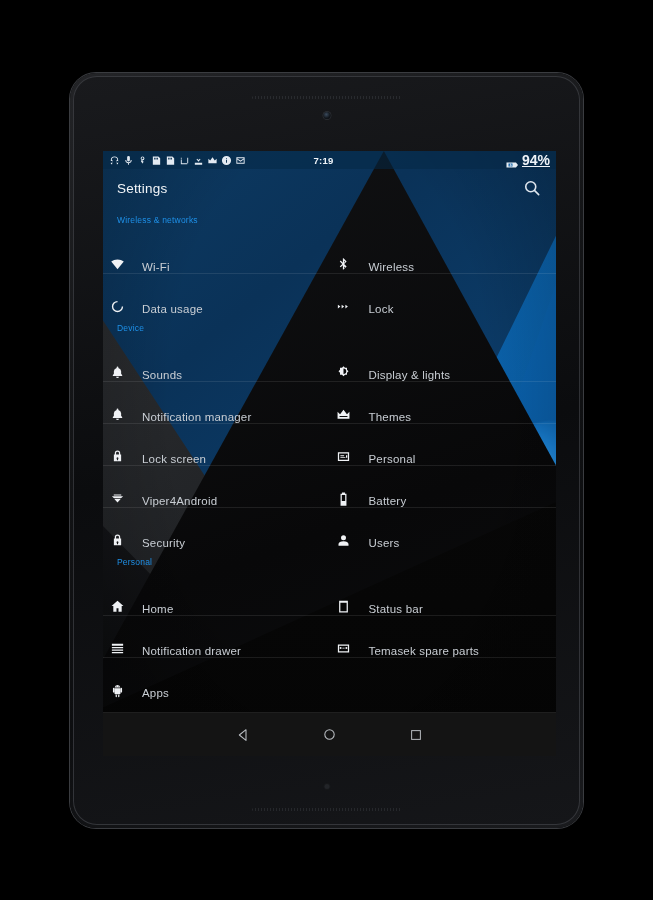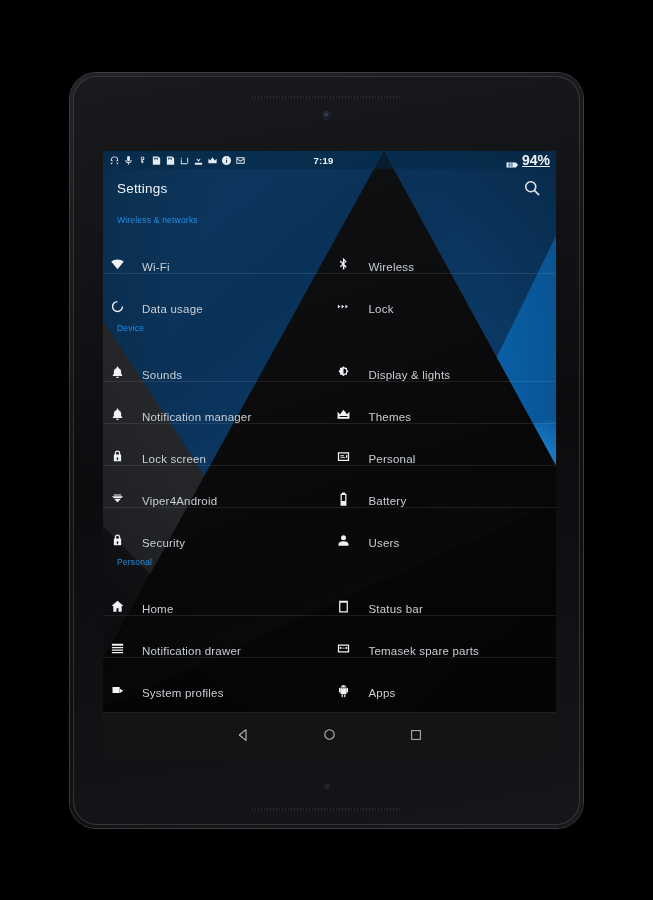--- a/index.html
+++ b/index.html
@@ -426,28 +426,20 @@
                     <path d="M3 5.5h18v13H3v-13zm2 2v9h14v-9H5zm2.4 2.2a1.6 1.6 0 110 3.2 1.6 1.6 0 010-3.2zm9.2 0a1.6 1.6 0 110 3.2 1.6 1.6 0 010-3.2zm-6.4 1h3.6v1.4h-3.6v-1.4z"></path>
                   </svg>
                 </span>
                 <span class="lbl">Temasek spare parts</span>
               </div>
             </div>
             <div class="row bordered">
               <div class="cell">
                 <span class="ic">
                   <svg viewBox="0 0 24 24">
-                    <path d="M4 6.5h11.5v9.5H4V6.5zm2.4 2.2a1.3 1.3 0 110 2.6 1.3 1.3 0 010-2.6zm6.6 0a1.3 1.3 0 110 2.6 1.3 1.3 0 010-2.6zm-6.4 4h6.4v1.4H6.6v-1.4zM16 9l5 3.5-5 3.5V9z"></path>
-                  </svg>
-                </span>
-                <span class="lbl">System profiles</span>
-              </div>
-              <div class="cell">
-                <span class="ic">
-                  <svg viewBox="0 0 24 24">
                     <path d="M7.2 8.2h9.6v8.5a1.3 1.3 0 01-1.3 1.3h-7a1.3 1.3 0 01-1.3-1.3V8.2zM9 18.6h2v3.1a1 1 0 01-2 0v-3.1zm4 0h2v3.1a1 1 0 01-2 0v-3.1zM4.7 8.6a1.1 1.1 0 012.2 0v5.6a1.1 1.1 0 01-2.2 0V8.6zm12.4 0a1.1 1.1 0 012.2 0v5.6a1.1 1.1 0 01-2.2 0V8.6zM7.3 7.1A4.9 4.9 0 0112 3.2a4.9 4.9 0 014.7 3.9H7.3zm2.5-2.4a.6.6 0 100 1.2.6.6 0 000-1.2zm4.4 0a.6.6 0 100 1.2.6.6 0 000-1.2z"></path>
                   </svg>
                 </span>
                 <span class="lbl">Apps</span>
               </div>
             </div>
           </div>
 
         <div class="navbar">
           <div class="navbtn">

